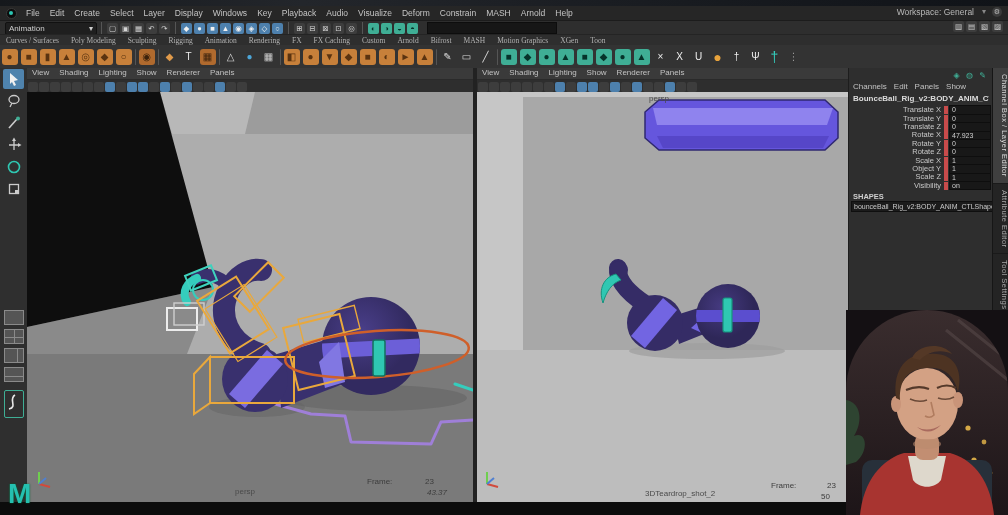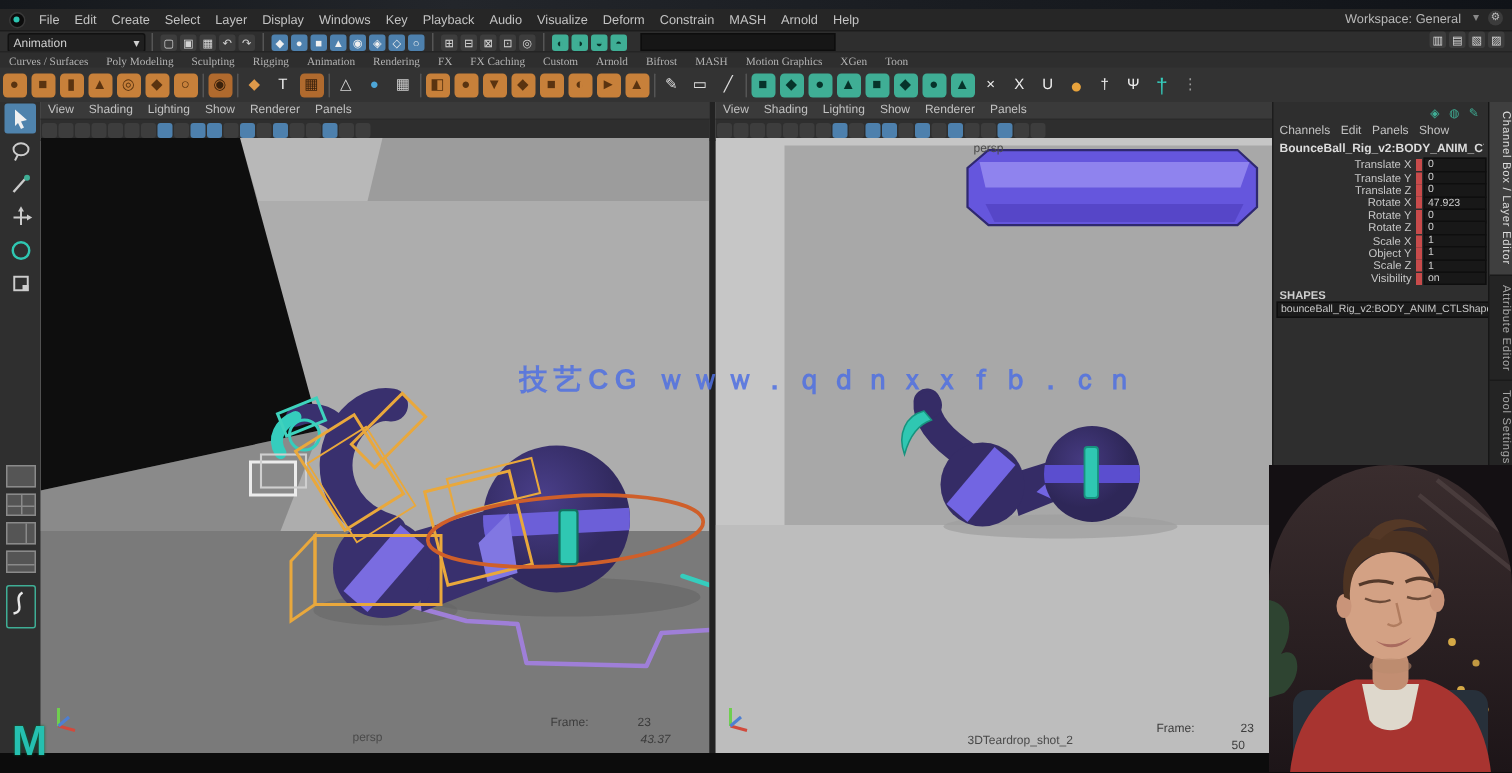--- a/index.html
+++ b/index.html
@@ -579,21 +579,20 @@
   </div>
 
   <div id="bottombar" class="abs"></div>
   <div id="cb-scroll">
     <span class="arrow">◀</span>
     <span class="handle"></span>
     <span class="arrow">▶</span>
   </div>
 
   <div id="maya-logo" class="abs">M</div>
-  <div id="watermark" class="abs nowrap">技艺CG ｗｗｗ．ｑｄｎｘｘｆｂ．ｃｎ</div>
 
   <div id="webcam" class="abs">
     <svg width="162" height="205" viewBox="0 0 162 205">
       <defs>
         <clipPath id="arch">
             <path d="M0,205 L0,81 A81,81 0 0 1 162,81 L162,205 Z"></path>
           </clipPath>
         <linearGradient id="room" x1="0" y1="0" x2="0" y2="1">
           <stop offset="0%" stop-color="#3a2d2e"></stop>
             <stop offset="100%" stop-color="#1d1518"></stop>

